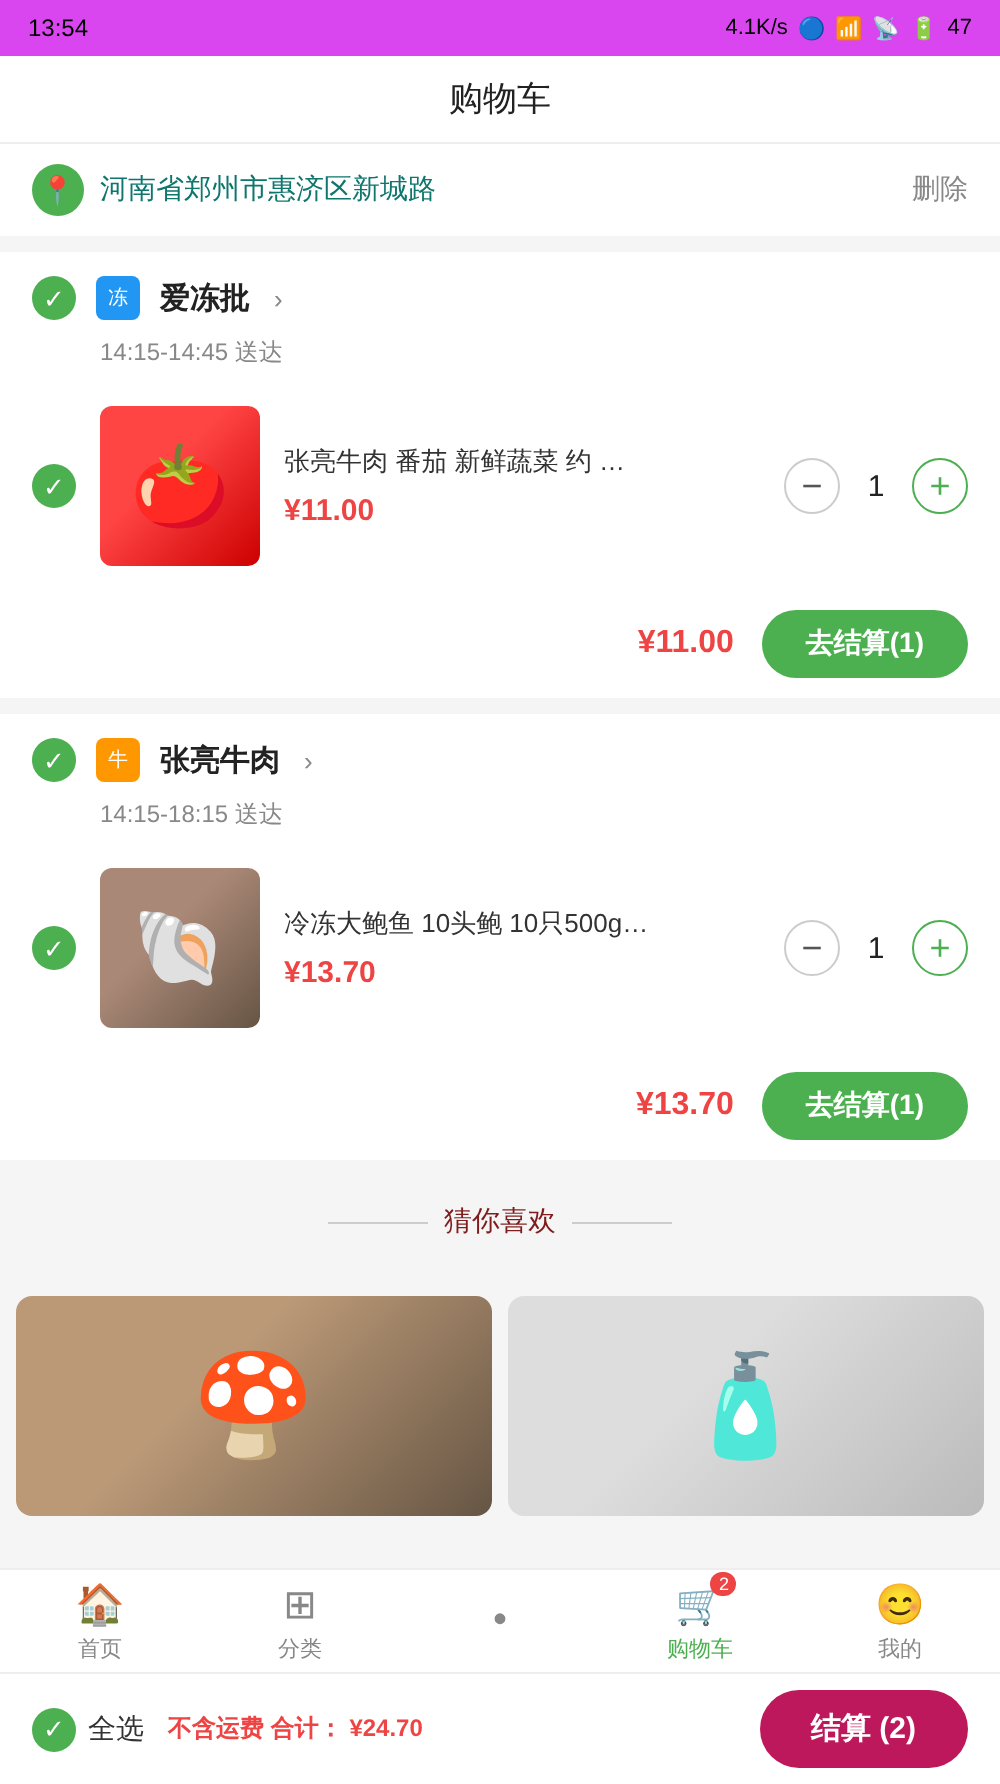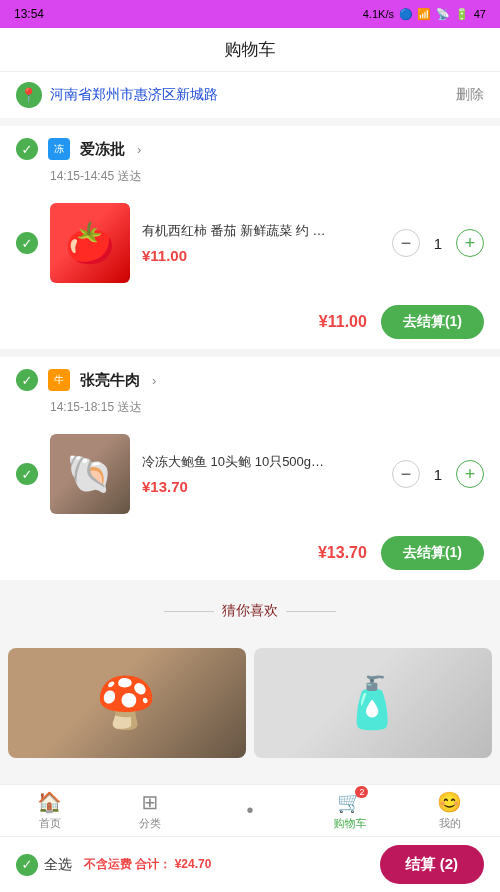--- a/index.html
+++ b/index.html
@@ -57,21 +57,21 @@
       border-radius: 50%;
       display: flex;
       align-items: center;
       justify-content: center;
       font-size: 14px;
       color: white;
       flex-shrink: 0;
     }
     .location-text {
       font-size: 14px;
-      color: #1d4ed8;
+      color: #0f766e;
     }
     .location-delete {
       font-size: 14px;
       color: #888;
     }
 
     
     .card {
       background: #fff;
       margin-bottom: 8px;
@@ -435,21 +435,21 @@
       </div>
       <span class="store-name">爱冻批</span>
       <span class="store-arrow"> ›</span>
     </div>
     <div class="delivery-time">14:15-14:45 送达</div>
 
     <div class="product-row">
       <div class="product-check">✓</div>
       <div class="product-image tomato-img">🍅</div>
       <div class="product-info">
-        <div class="product-name">有机西红柿 番茄 新鲜蔬菜 约 …</div>
+        <div class="product-name">张亮牛肉 番茄 新鲜蔬菜 约 …</div>
         <div class="product-price">¥11.00</div>
       </div>
       <div class="product-qty">
         <div class="qty-btn minus">−</div>
         <span class="qty-num">1</span>
         <div class="qty-btn plus">+</div>
       </div>
     </div>
 
     <div class="card-footer">

